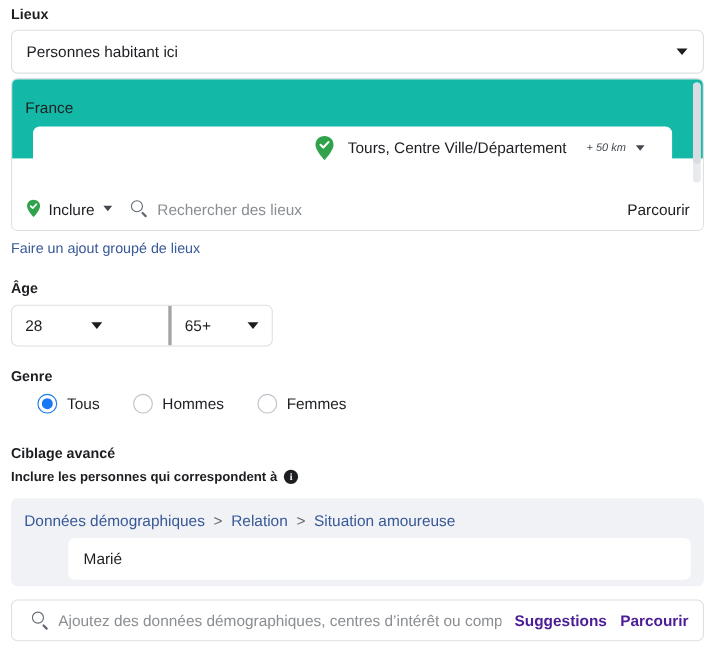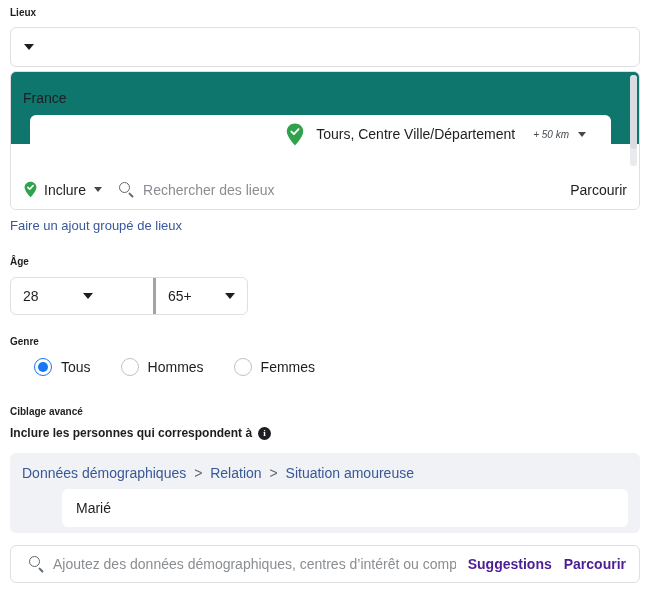--- a/index.html
+++ b/index.html
@@ -17,21 +17,21 @@
   }
   .page {
     position: relative;
     width: 650px;
     height: 591px;
     box-sizing: border-box;
   }
 
   
   .section-label {
-    font-size: 10px;
+    font-size: 13px;
     font-weight: bold;
     color: #1c1e21;
     line-height: 16px;
   }
   .caret {
     display: inline-block;
     width: 0;
     height: 0;
     border-left: 5px solid transparent;
     border-right: 5px solid transparent;
@@ -82,21 +82,21 @@
     border-radius: 6px;
     background: #ffffff;
     overflow: hidden;
   }
   .loc-scrollarea {
     position: absolute;
     left: 0;
     top: 0;
     right: 0;
     height: 72px;
-    background: #0f766e;
+    background: #14b8a6;
     box-sizing: border-box;
   }
   .loc-country {
     position: absolute;
     left: 12px;
     top: 18px;
     font-size: 14px;
     color: #1c1e21;
   }
   .loc-chip {
@@ -398,20 +398,21 @@
   }
 </style>
 </head>
 <body>
 
 <div class="page">
 
   <div class="section-label lieux-label">Lieux</div>
 
   <div class="select-box">
+    <span class="val">Personnes habitant ici</span>
     <span class="caret"></span>
   </div>
 
   <div class="loc-panel">
 
     <div class="loc-scrollarea">
       <div class="loc-country">France</div>
 
       <div class="loc-chip">
         <span class="pin">

